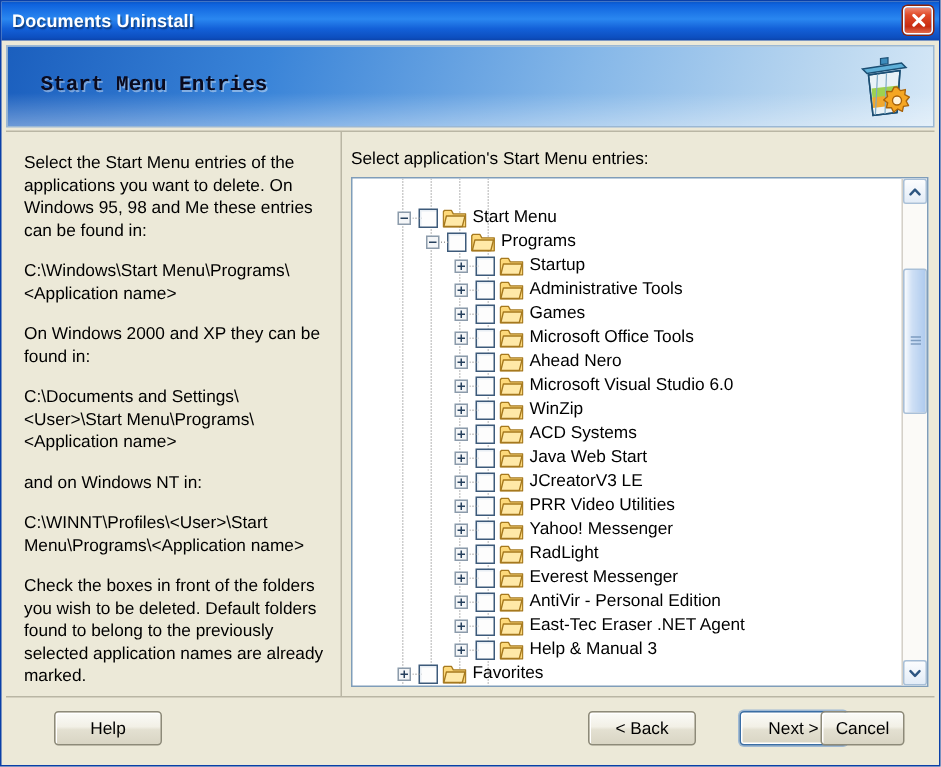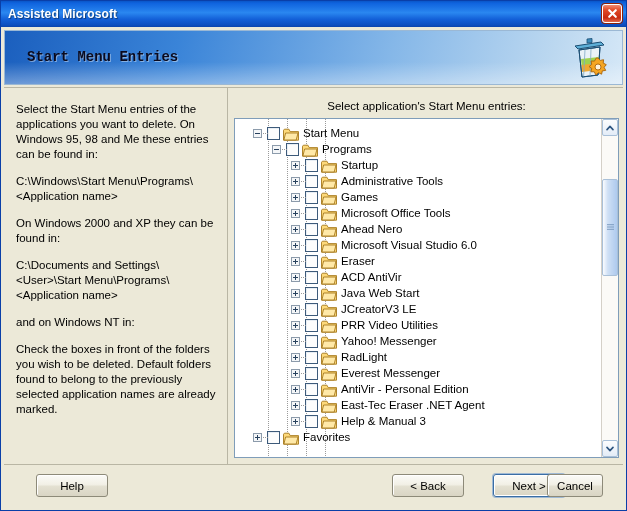--- a/index.html
+++ b/index.html
@@ -78,42 +78,42 @@
     margin:0 0 12px 0;
     font-size:11.5px;color:#000;line-height:15px;
   }
   .right-pane{
     flex:1 1 auto;min-width:0;
     padding:12px 4px 0 6px;
     box-sizing:border-box;
     display:flex;flex-direction:column;
   }
   .right-label{
-    font-size:11.5px;color:#000;margin-bottom:6px;flex:0 0 auto;text-align:center;
+    font-size:11.5px;color:#000;margin-bottom:6px;flex:0 0 auto;
   }
   
   .tree-box{
     flex:1 1 auto;min-height:0;position:relative;
     background:#ffffff;
     border:1px solid #7f9db9;
     box-sizing:border-box;
     display:flex;
     margin-bottom:6px;
     overflow:hidden;
   }
   .tree-viewport{
     flex:1 1 auto;position:relative;overflow:hidden;
   }
   .col-guides{position:absolute;left:0;top:0;bottom:0;right:0;pointer-events:none;}
   .col-guide{
     position:absolute;top:0;bottom:0;width:1px;
     background-image:linear-gradient(to bottom,#9a9a9a 50%,rgba(255,255,255,0) 0%);
     background-size:1px 2px;background-repeat:repeat-y;
   }
-  .tree-rows{position:absolute;left:0;top:6px;right:0;}
+  .tree-rows{position:absolute;left:0;top:18px;right:0;padding-left:12px;}
   .trow{
     height:16px;display:flex;align-items:center;
     white-space:nowrap;position:relative;
   }
   .indent{flex:0 0 auto;height:16px;}
   .expander{
     flex:0 0 auto;width:9px;height:9px;
     border:1px solid #8c9bab;background:#f4f6f8;
     box-sizing:border-box;position:relative;cursor:pointer;
     margin-right:5px;
@@ -188,21 +188,21 @@
   #btn-back{left:388px;width:72px;}
   #btn-next{left:489px;width:72px;}
   #btn-cancel{left:543px;width:56px;}
 </style>
 </head>
 <body>
 
 <div class="window">
 
   <div class="titlebar">
-    <span class="tb-text">Assisted Microsoft</span>
+    <span class="tb-text">Documents Uninstall</span>
     <div class="close-btn">
       <svg width="11" height="11" viewBox="0 0 11 11">
         <path d="M2.2 2.2 L8.8 8.8 M8.8 2.2 L2.2 8.8" stroke="#ffffff" stroke-width="2.1" stroke-linecap="round"></path>
       </svg>
     </div>
   </div>
 
   <div class="banner">
     <div class="banner-title">Start Menu Entries</div>
     <svg class="banner-icon" viewBox="0 0 42 44">
@@ -225,20 +225,21 @@
   </div>
 
   <div class="content">
 
     <div class="left-pane">
       <p>Select the Start Menu entries of the applications you want to delete. On Windows 95, 98 and Me these entries can be found in:</p>
       <p>C:\Windows\Start Menu\Programs\&lt;Application name&gt;</p>
       <p>On Windows 2000 and XP they can be found in:</p>
       <p>C:\Documents and Settings\&lt;User&gt;\Start Menu\Programs\&lt;Application name&gt;</p>
       <p>and on Windows NT in:</p>
+      <p>C:\WINNT\Profiles\&lt;User&gt;\Start Menu\Programs\&lt;Application name&gt;</p>
       <p>Check the boxes in front of the folders you wish to be deleted. Default folders found to belong to the previously selected application names are already marked.</p>
     </div>
 
     <div class="right-pane">
       <div class="right-label">Select application's Start Menu entries:</div>
 
       <div class="tree-box">
         <div class="tree-viewport">
           <div class="col-guides" id="col-guides">
               <div class="col-guide" style="left: 33px;"></div>
@@ -337,32 +338,32 @@
               </div>
               <div class="trow">
                 <div class="indent" style="width: 56px;"></div>
                 <div class="expander plus"></div>
                 <div class="dots" style="left: 66px; top: 8px;"></div>
                 <div class="chk"></div>
                 <span class="folder"><svg viewBox="0 0 16 13">
                     <path d="M0.5 2.2 L0.5 12.2 L15.5 12.2 L15.5 3.6 L7.2 3.6 L5.9 1.2 L1.4 1.2 Z" fill="#fdd97a" stroke="#a6791e" stroke-width="0.9" stroke-linejoin="round"></path>
                     <path d="M2.6 5.0 L15.0 5.0 L13.2 12.0 L0.9 12.0 Z" fill="#ffe9a8" stroke="#a6791e" stroke-width="0.9" stroke-linejoin="round"></path>
                   </svg></span>
-                <span class="tlabel">Eraser</span>
-              </div>
-              <div class="trow">
-                <div class="indent" style="width: 56px;"></div>
-                <div class="expander plus"></div>
-                <div class="dots" style="left: 66px; top: 8px;"></div>
-                <div class="chk"></div>
-                <span class="folder"><svg viewBox="0 0 16 13">
-                    <path d="M0.5 2.2 L0.5 12.2 L15.5 12.2 L15.5 3.6 L7.2 3.6 L5.9 1.2 L1.4 1.2 Z" fill="#fdd97a" stroke="#a6791e" stroke-width="0.9" stroke-linejoin="round"></path>
-                    <path d="M2.6 5.0 L15.0 5.0 L13.2 12.0 L0.9 12.0 Z" fill="#ffe9a8" stroke="#a6791e" stroke-width="0.9" stroke-linejoin="round"></path>
-                  </svg></span>
-                <span class="tlabel">ACD AntiVir</span>
+                <span class="tlabel">WinZip</span>
+              </div>
+              <div class="trow">
+                <div class="indent" style="width: 56px;"></div>
+                <div class="expander plus"></div>
+                <div class="dots" style="left: 66px; top: 8px;"></div>
+                <div class="chk"></div>
+                <span class="folder"><svg viewBox="0 0 16 13">
+                    <path d="M0.5 2.2 L0.5 12.2 L15.5 12.2 L15.5 3.6 L7.2 3.6 L5.9 1.2 L1.4 1.2 Z" fill="#fdd97a" stroke="#a6791e" stroke-width="0.9" stroke-linejoin="round"></path>
+                    <path d="M2.6 5.0 L15.0 5.0 L13.2 12.0 L0.9 12.0 Z" fill="#ffe9a8" stroke="#a6791e" stroke-width="0.9" stroke-linejoin="round"></path>
+                  </svg></span>
+                <span class="tlabel">ACD Systems</span>
               </div>
               <div class="trow">
                 <div class="indent" style="width: 56px;"></div>
                 <div class="expander plus"></div>
                 <div class="dots" style="left: 66px; top: 8px;"></div>
                 <div class="chk"></div>
                 <span class="folder"><svg viewBox="0 0 16 13">
                     <path d="M0.5 2.2 L0.5 12.2 L15.5 12.2 L15.5 3.6 L7.2 3.6 L5.9 1.2 L1.4 1.2 Z" fill="#fdd97a" stroke="#a6791e" stroke-width="0.9" stroke-linejoin="round"></path>
                     <path d="M2.6 5.0 L15.0 5.0 L13.2 12.0 L0.9 12.0 Z" fill="#ffe9a8" stroke="#a6791e" stroke-width="0.9" stroke-linejoin="round"></path>
                   </svg></span>

